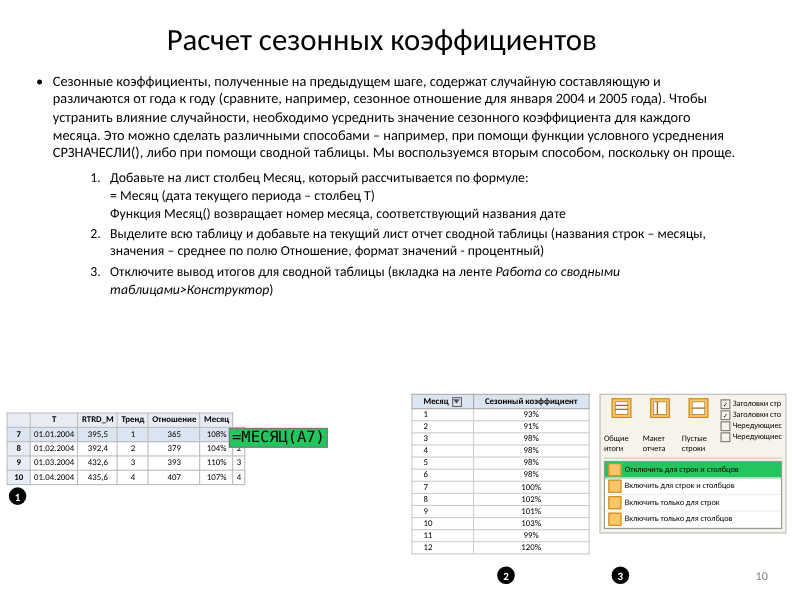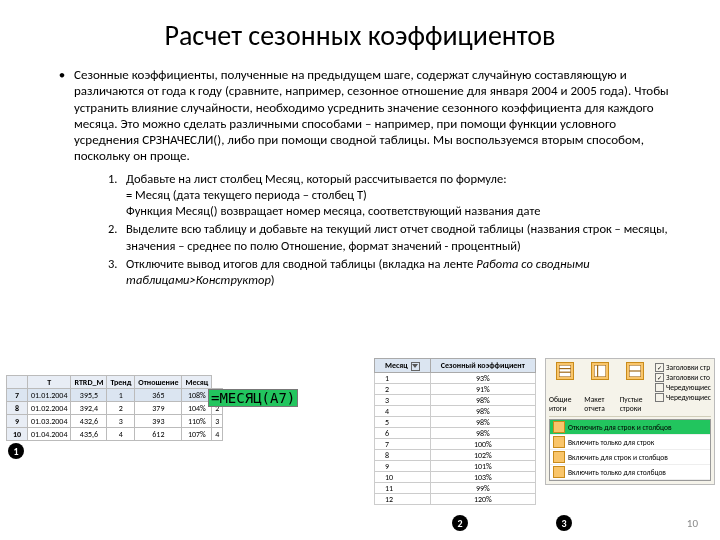--- a/index.html
+++ b/index.html
@@ -1,16 +1,16 @@
 <!DOCTYPE html>
 <html><head>
 <meta charset="utf-8">
 <style>
 html,body{margin:0;padding:0;width:720px;height:540px;font-family:Calibri,Arial,sans-serif;background:#fff;color:#000;overflow:hidden}
-.slide{width:720px;height:540px;position:relative;box-sizing:border-box;padding:18px 50px 10px 50px}
+.slide{width:720px;height:540px;position:relative;box-sizing:border-box;padding:18px 50px 10px 24px}
 h1{font-size:28px;font-weight:400;margin:0 0 14px 0;text-align:center}
 .bullet{display:flex;font-size:13px;line-height:1.25;margin:0 0 6px 0}
 .bullet .dot{width:24px;flex:0 0 24px;text-align:center}
 .steps{margin-left:58px;font-size:12.5px;line-height:1.3}
 .step{display:flex;margin:2px 0}
 .step .n{width:18px;flex:0 0 18px}
 .embed{position:absolute}
 
 .tbl{border-collapse:collapse;font-family:Calibri,Arial,sans-serif;font-size:8px;background:#fff}
 .tbl td,.tbl th{border:1px solid #bbb;padding:0 3px;height:12px;text-align:center;white-space:nowrap}
@@ -108,21 +108,21 @@
         <td>3</td>
             <td>393</td>
         <td>110%</td>
             <td>3</td>
           </tr>
       <tr>
         <td class="rowhead">10</td>
         <td>01.04.2004</td>
             <td>435,6</td>
         <td>4</td>
-            <td>612</td>
+            <td>407</td>
         <td>107%</td>
             <td>4</td>
           </tr>
     </tbody>
       </table>
     <div class="formula" style="left:202px;top:14px">=МЕСЯЦ(A7)</div>
   </div>
 
   <div class="embed" style="left:374px;top:358px">
     <table class="pvt">
@@ -232,25 +232,25 @@
           </div>
       </div>
     </div>
     <div class="menu">
       <div class="mi hl">
           <span class="ico" style="width:12px;height:12px"></span>
           <span>Отключить для строк и столбцов</span>
         </div>
       <div class="mi">
           <span class="ico" style="width:12px;height:12px"></span>
+          <span>Включить для строк и столбцов</span>
+        </div>
+      <div class="mi">
+          <span class="ico" style="width:12px;height:12px"></span>
           <span>Включить только для строк</span>
-        </div>
-      <div class="mi">
-          <span class="ico" style="width:12px;height:12px"></span>
-          <span>Включить для строк и столбцов</span>
         </div>
       <div class="mi">
           <span class="ico" style="width:12px;height:12px"></span>
           <span>Включить только для столбцов</span>
         </div>
     </div>
   </div>
 
   <div class="bubble" style="left:8px;top:443px">1</div>
   <div class="bubble" style="left:452px;top:515px">2</div>

